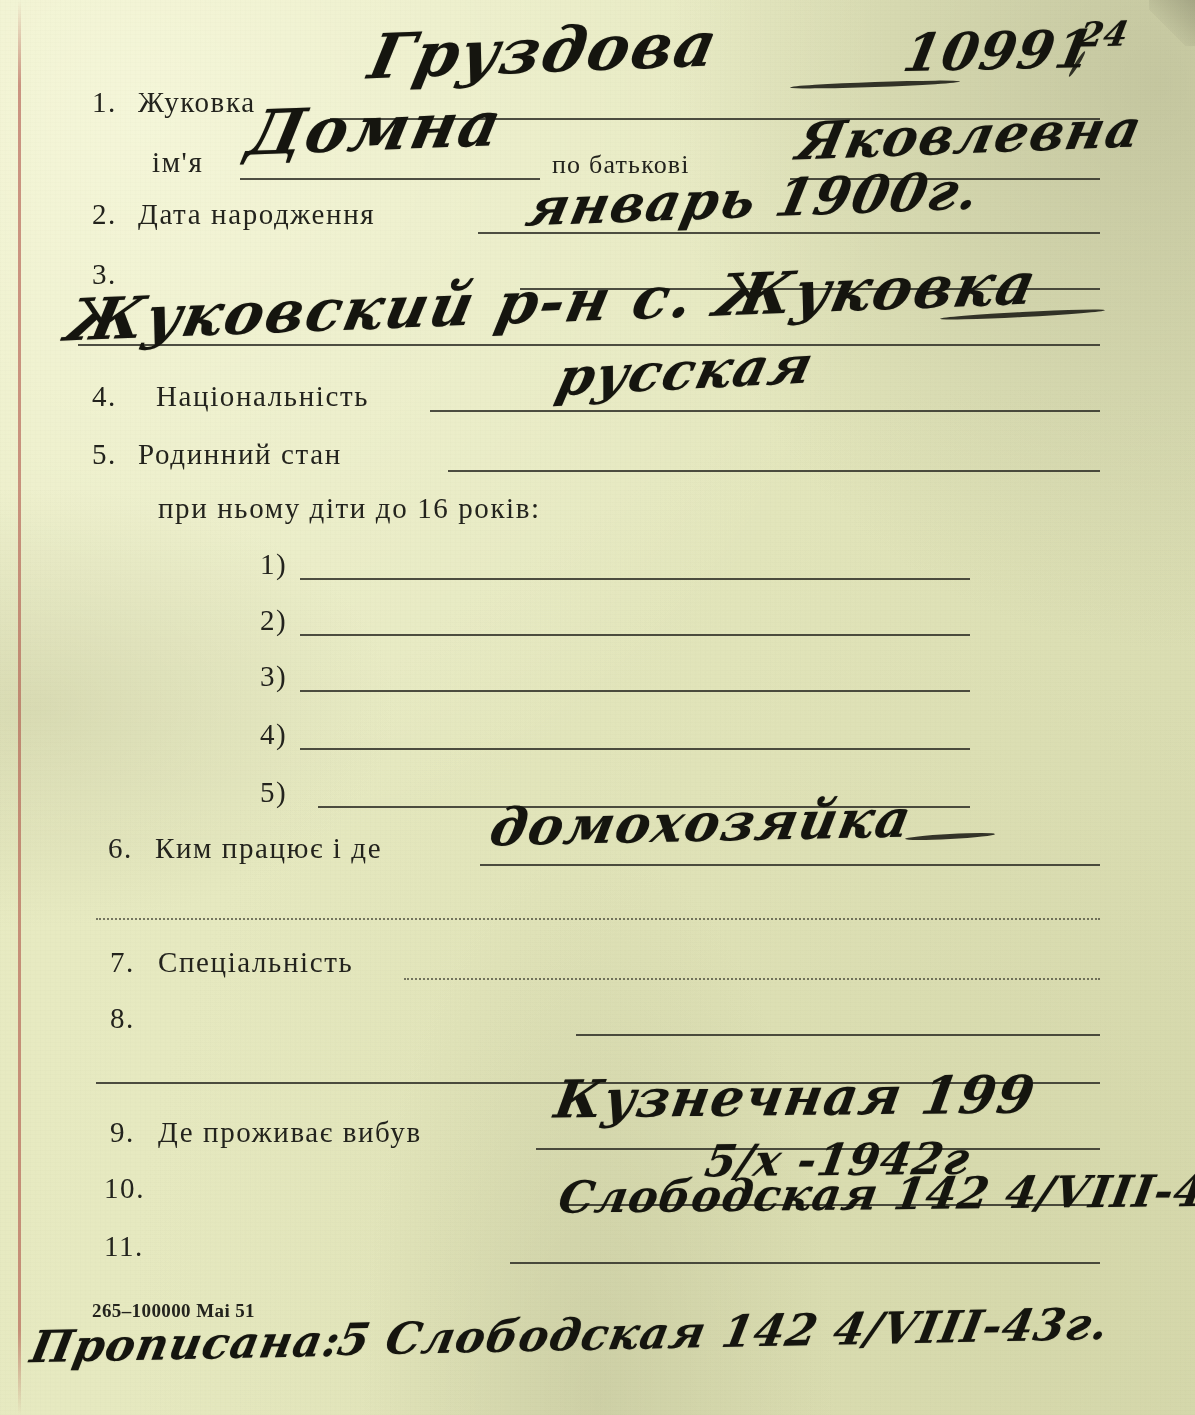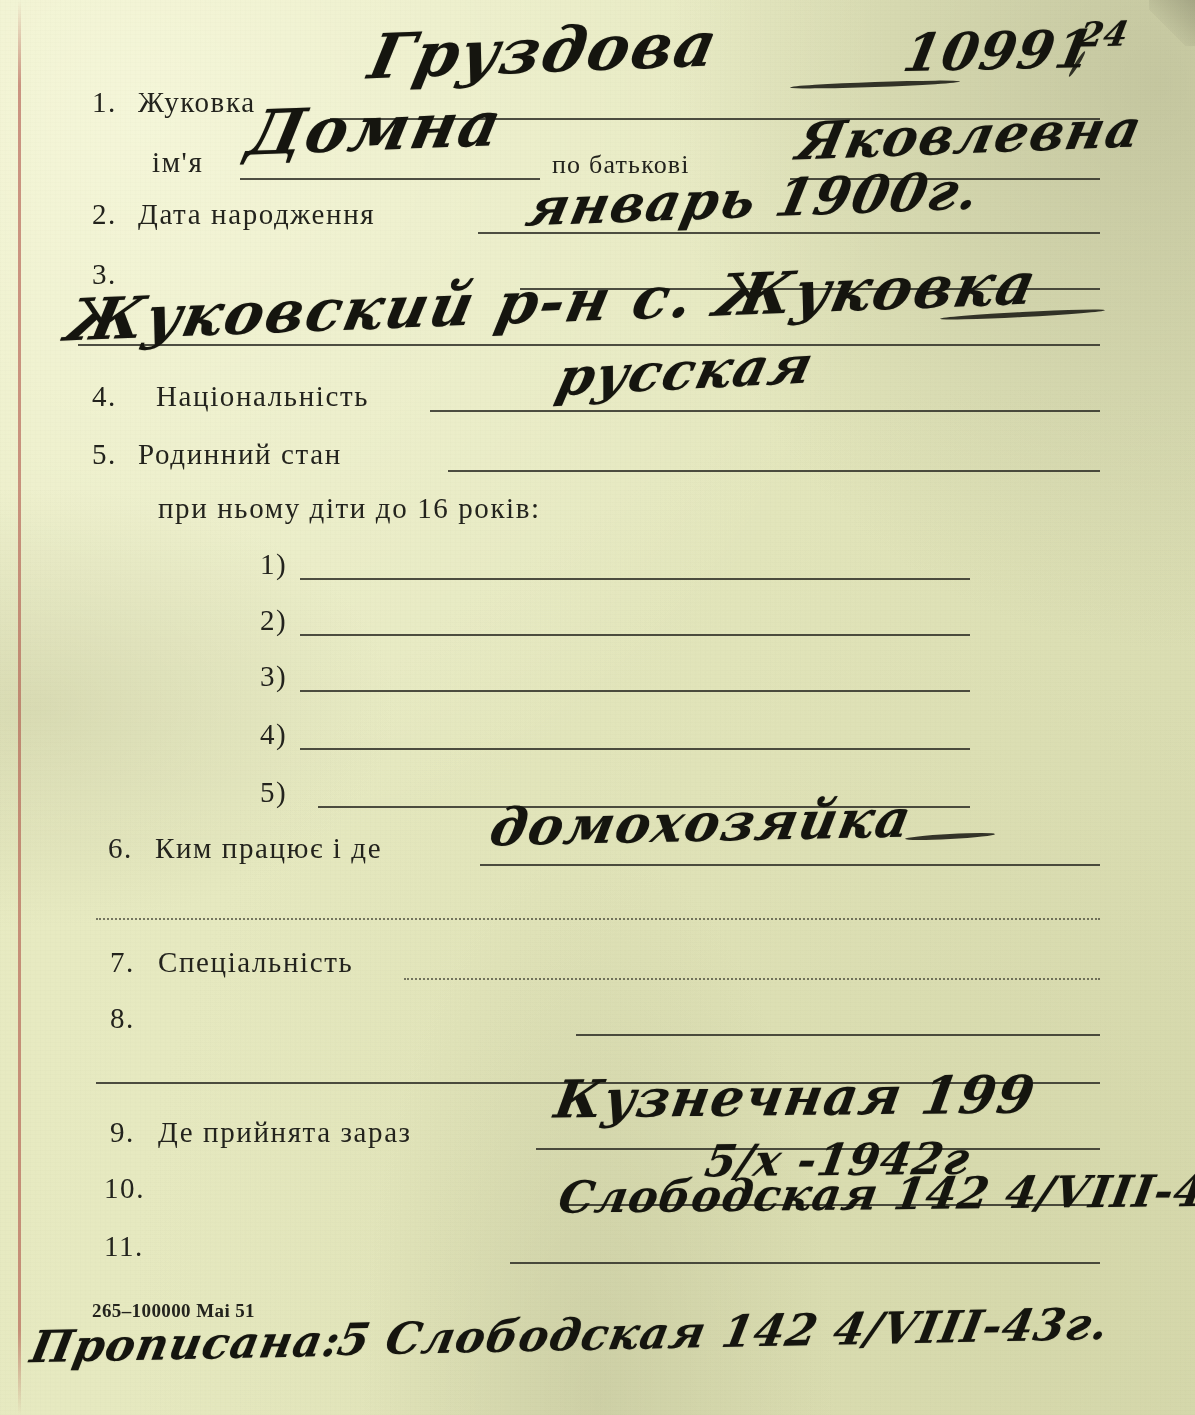--- a/index.html
+++ b/index.html
@@ -195,21 +195,21 @@
 
   <div class="printed" style="left:110px; top:946px;">7.</div>
   <div class="printed" style="left:158px; top:946px;">Спеціальність</div>
   <div class="rule dotted" style="left:404px; top:978px; width:696px;"></div>
 
   <div class="printed" style="left:110px; top:1002px;">8.</div>
   <div class="rule" style="left:576px; top:1034px; width:524px;"></div>
   <div class="rule" style="left:96px; top:1082px; width:1004px;"></div>
 
   <div class="printed" style="left:110px; top:1116px;">9.</div>
-  <div class="printed" style="left:158px; top:1116px;">Де прийнята зараз</div>
+  <div class="printed" style="left:158px; top:1116px;">Де проживає вибув</div>
   <div class="rule" style="left:536px; top:1148px; width:564px;"></div>
   <div class="hand lg sk2" style="left:556px; top:1066px;">Кузнечная 199</div>
 
   <div class="printed" style="left:104px; top:1172px;">10.</div>
   <div class="rule" style="left:566px; top:1204px; width:534px;"></div>
   <div class="hand md sk2" style="left:706px; top:1134px;">5/х -1942г</div>
 
   <div class="printed" style="left:104px; top:1230px;">11.</div>
   <div class="rule" style="left:510px; top:1262px; width:590px;"></div>
   <div class="hand md sk2" style="left:560px; top:1168px;">Слободская 142  4/VIII-43г</div>

